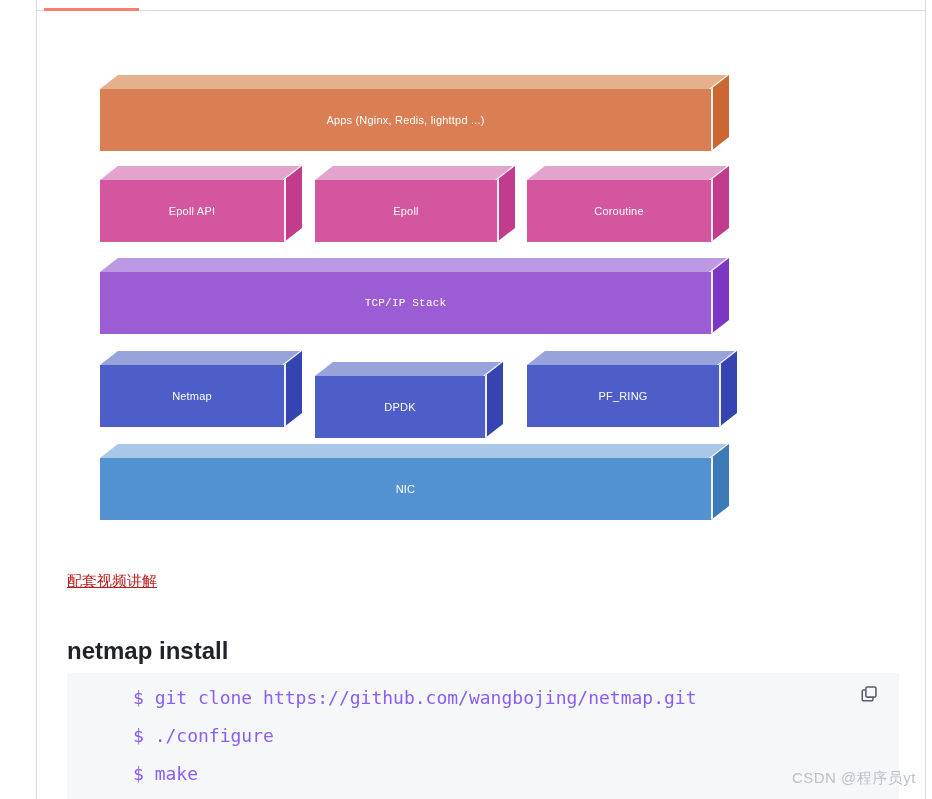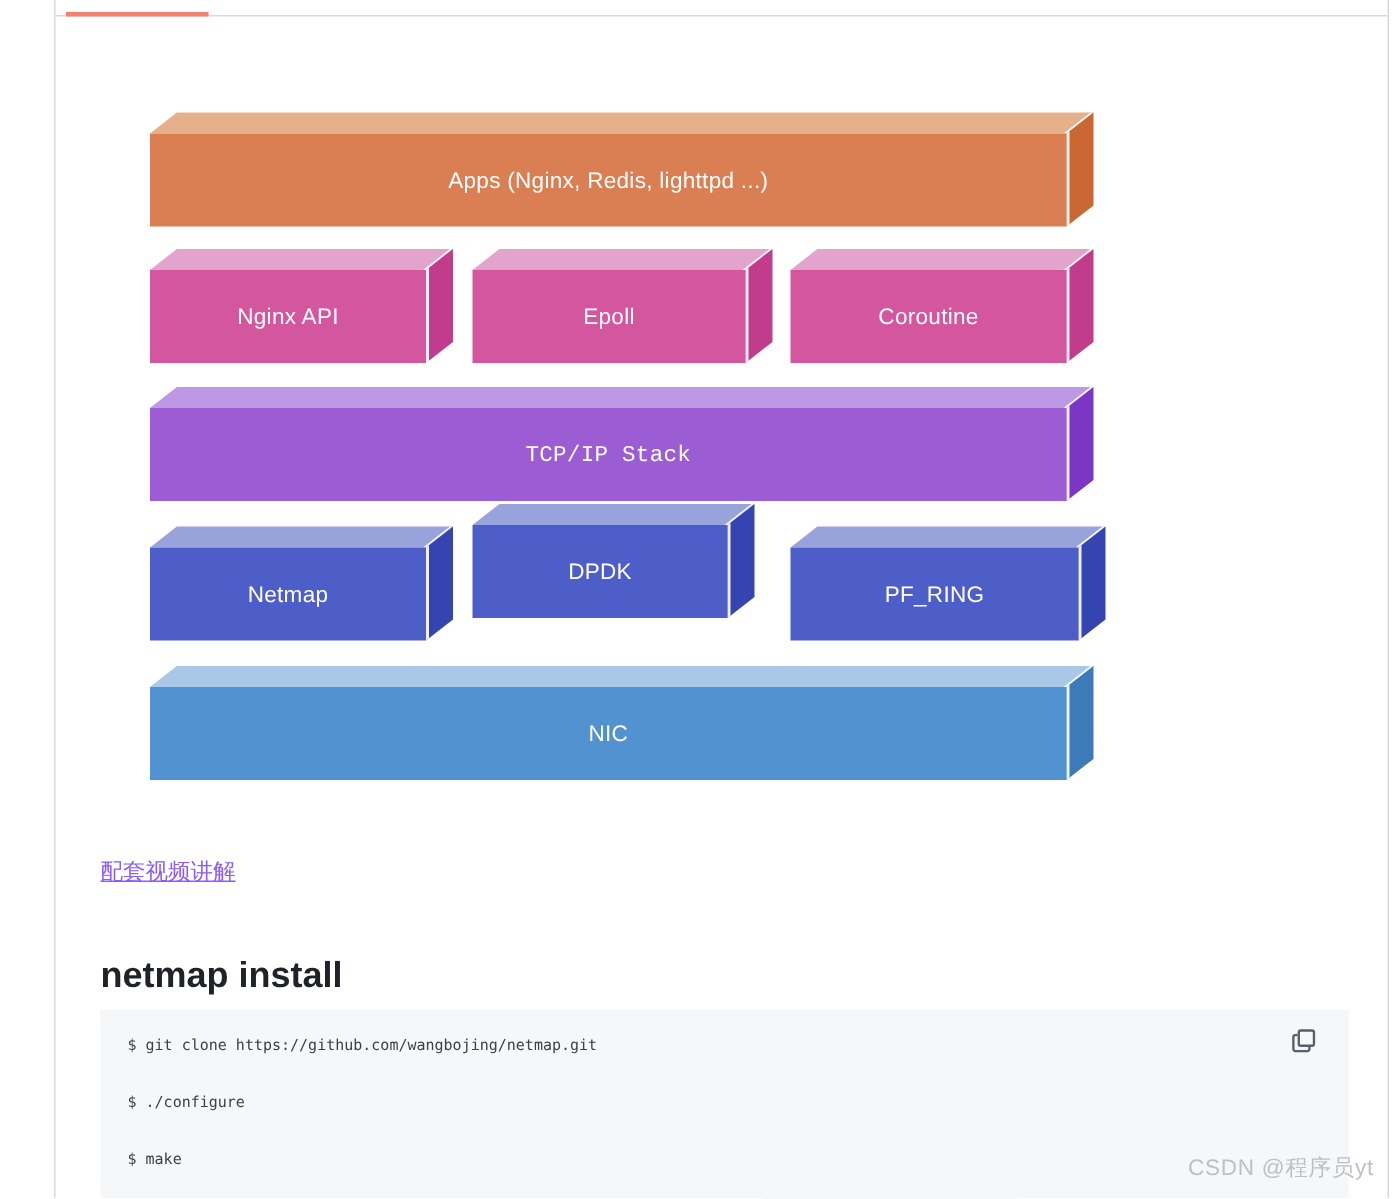--- a/index.html
+++ b/index.html
@@ -13,45 +13,45 @@
   .hline{position:absolute;left:36px;top:10px;width:889px;height:1px;background:#d5dbe0;}
   .tab-indicator{position:absolute;left:44px;top:8px;width:95px;height:3px;}
 
   
   .block{position:absolute;}
   .face-top{position:absolute;left:0;top:0;width:100%;height:14px;
             background:var(--top);transform:skewX(-52deg);transform-origin:0 100%;
             border-right:2px solid rgba(255,255,255,.92);box-sizing:border-box;}
   .face-front{position:absolute;left:0;top:14px;width:100%;height:62px;
               background:var(--front);display:flex;align-items:center;justify-content:center;
-              color:#fff;font-size:15px;letter-spacing:.2px;}
+              color:#fff;font-size:11px;letter-spacing:.2px;}
   .face-side{position:absolute;left:100%;top:14px;width:18px;height:62px;
              background:var(--side);transform:skewY(-38deg);transform-origin:0 0;
              border-left:2px solid rgba(255,255,255,.92);box-sizing:border-box;}
 
   .b-apps     {left:100px;top:75px; width:611px;height:76px;}
   .b-posix    {left:100px;top:166px;width:184px;height:76px;}
   .b-epoll    {left:315px;top:166px;width:182px;height:76px;border-radius:24px;}
   .b-coroutine{left:527px;top:166px;width:184px;height:88px;}
   .b-tcpip    {left:100px;top:258px;width:611px;height:76px;font-family:Liberation Mono, monospace;}
   .b-netmap   {left:100px;top:351px;width:184px;height:76px;}
-  .b-dpdk     {left:315px;top:336px;width:170px;height:76px;text-decoration:underline;}
+  .b-dpdk     {left:315px;top:362px;width:170px;height:76px;text-decoration:underline;}
   .b-pfring   {left:527px;top:351px;width:192px;height:76px;}
   .b-nic      {left:100px;top:444px;width:611px;height:56px;}
 
   
-  .video-link{position:absolute;left:67px;top:572px;font-size:15px;color:#8b5cf6;
+  .video-link{position:absolute;left:67px;top:572px;font-size:15px;color:#b91c1c;
               text-decoration:underline;cursor:pointer;}
   .section-heading{position:absolute;left:67px;top:616px;width:832px;
                    font-size:24px;font-weight:700;color:#1f2329;line-height:30px;
                    padding-bottom:9px;border-bottom:1px solid #c4b5fd;}
   .code-block{position:absolute;left:67px;top:673px;width:832px;height:126px;
               background:#f5f7f9;box-sizing:border-box;padding:17px 18px;}
   .code-line{font-family:"DejaVu Sans Mono","Liberation Mono",monospace;
-             font-size:10px;line-height:16px;color:#404040;margin-bottom:22px;white-space:pre;}
+             font-size:18px;line-height:16px;color:#8b5cf6;margin-bottom:22px;white-space:pre;margin-left:48px;}
   .copy-btn{position:absolute;top:12px;right:21px;width:18px;height:18px;border:none;
             background:transparent;padding:0;cursor:pointer;color:#57606a;}
   .watermark{position:absolute;right:16px;top:769px;font-size:15px;color:#bdc0c5;
              letter-spacing:.5px;}
 </style>
 </head>
 <body>
 
 <div class="page">
 
@@ -64,21 +64,21 @@
 
     <div class="block b-apps" style="--front: #d97f53; --top: #e5b18c; --side: #cb6733;">
       <div class="face-top"></div>
       <div class="face-side"></div>
       <div class="face-front">Apps (Nginx, Redis, lighttpd ...)</div>
     </div>
 
     <div class="block b-posix" style="--front: #d4569f; --top: #e2a3cd; --side: #c13c8c;">
       <div class="face-top"></div>
       <div class="face-side"></div>
-      <div class="face-front">Nginx API</div>
+      <div class="face-front">Epoll API</div>
     </div>
 
     <div class="block b-epoll" style="--front: #d4569f; --top: #e2a3cd; --side: #c13c8c;">
       <div class="face-top"></div>
       <div class="face-side"></div>
       <div class="face-front">Epoll</div>
     </div>
 
     <div class="block b-coroutine" style="--front: #d4569f; --top: #e2a3cd; --side: #c13c8c;">
       <div class="face-top"></div>

